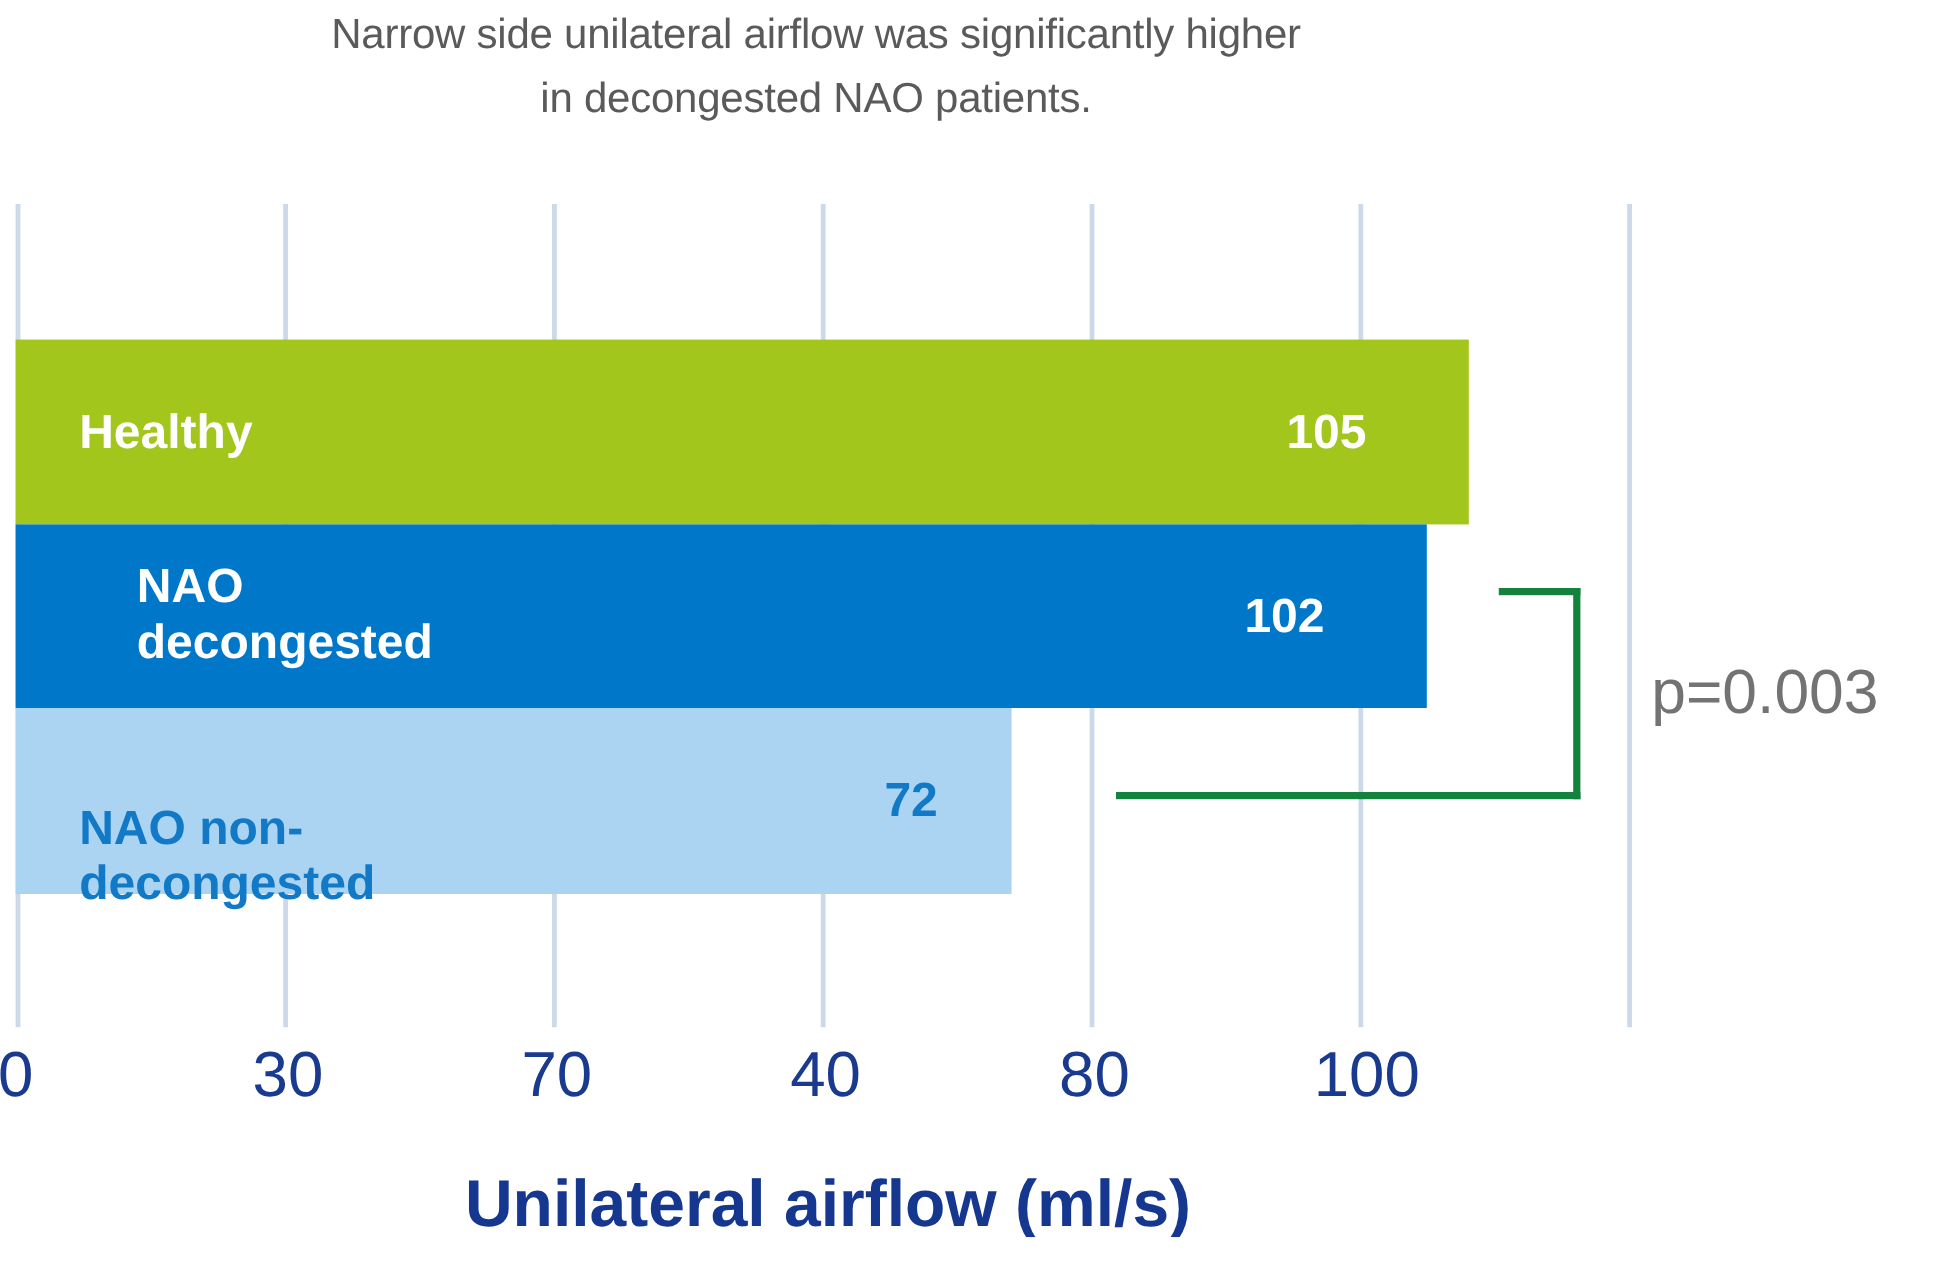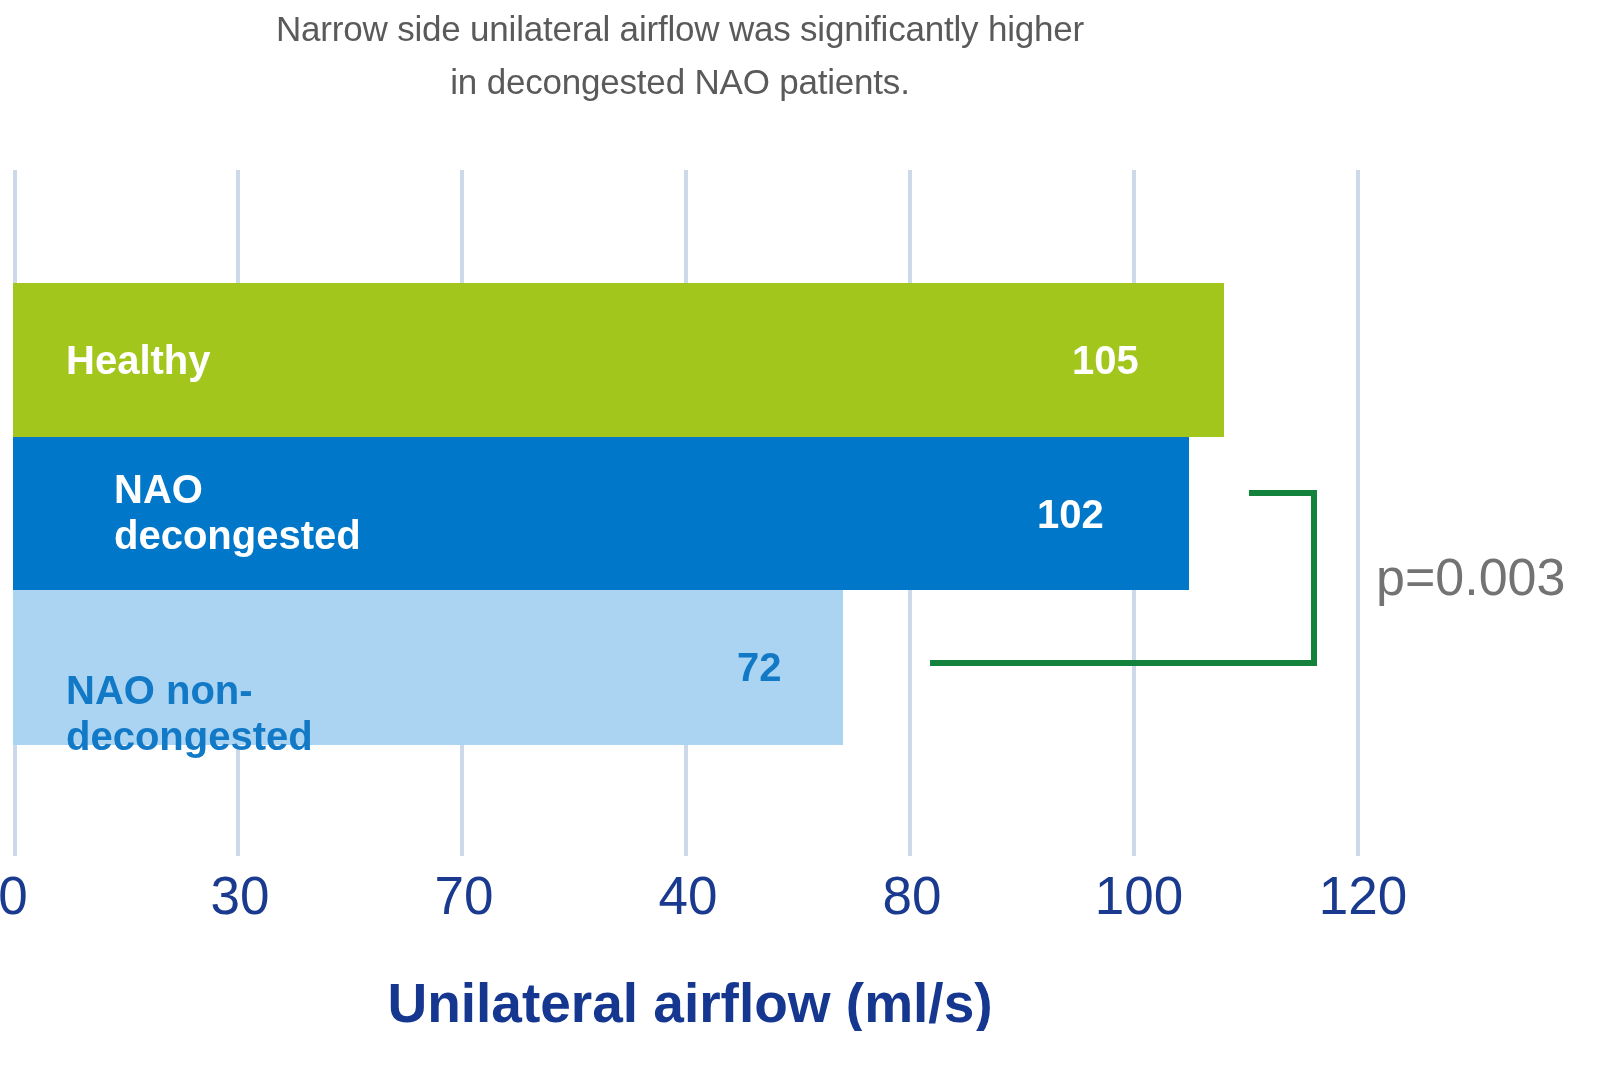--- a/index.html
+++ b/index.html
@@ -161,17 +161,16 @@
     <div class="sig-seg" id="sig-right"></div>
     <div class="sig-seg" id="sig-bottom"></div>
     <div class="sig-label">p=0.003</div>
 
     <div class="tick-label" style="left:13px">0</div>
     <div class="tick-label" style="left:240px">30</div>
     <div class="tick-label" style="left:464px">70</div>
     <div class="tick-label" style="left:688px">40</div>
     <div class="tick-label" style="left:912px">80</div>
     <div class="tick-label" style="left:1139px">100</div>
-    <div class="tick-label" style="left:1363px">120</div>
 
     <div class="axis-title">Unilateral airflow (ml/s)</div>
   </div>
 </div>
 
 </body></html>

